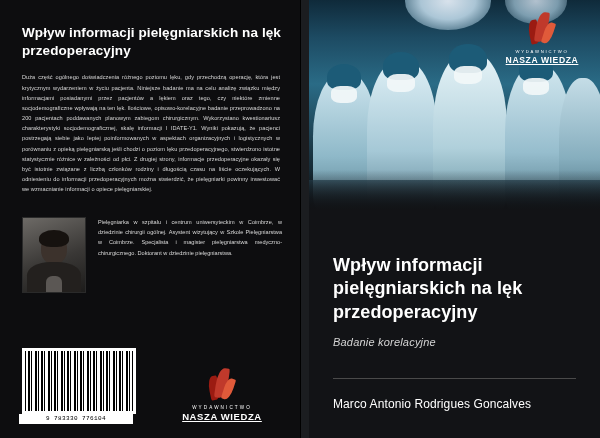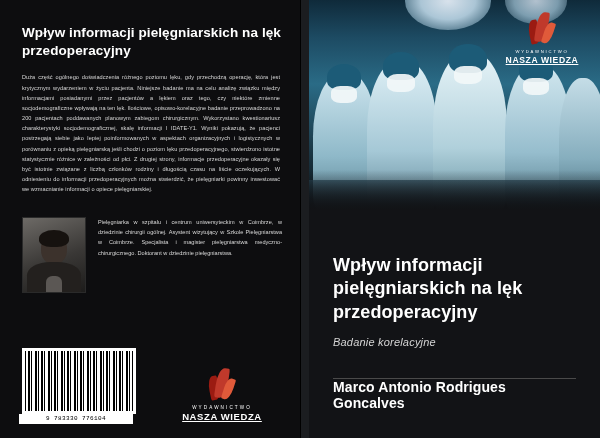--- a/index.html
+++ b/index.html
@@ -308,22 +308,23 @@
     letter-spacing: 0.2px;
   }
   .rule {
     width: 100%;
     height: 1px;
     background: #4a4a4a;
     margin: 30px 0 0 0;
   }
   .front-author {
     color: #ffffff;
-    font-size: 14px;
-    font-weight: bold;
+    font-size: 12px;
+    font-weight: normal;
+    margin-top: 18px;
     letter-spacing: 0.1px;
   }
 </style>
 </head>
 <body>
 
 <div class="cover-wrap">
 
   <div class="back-cover">
 

